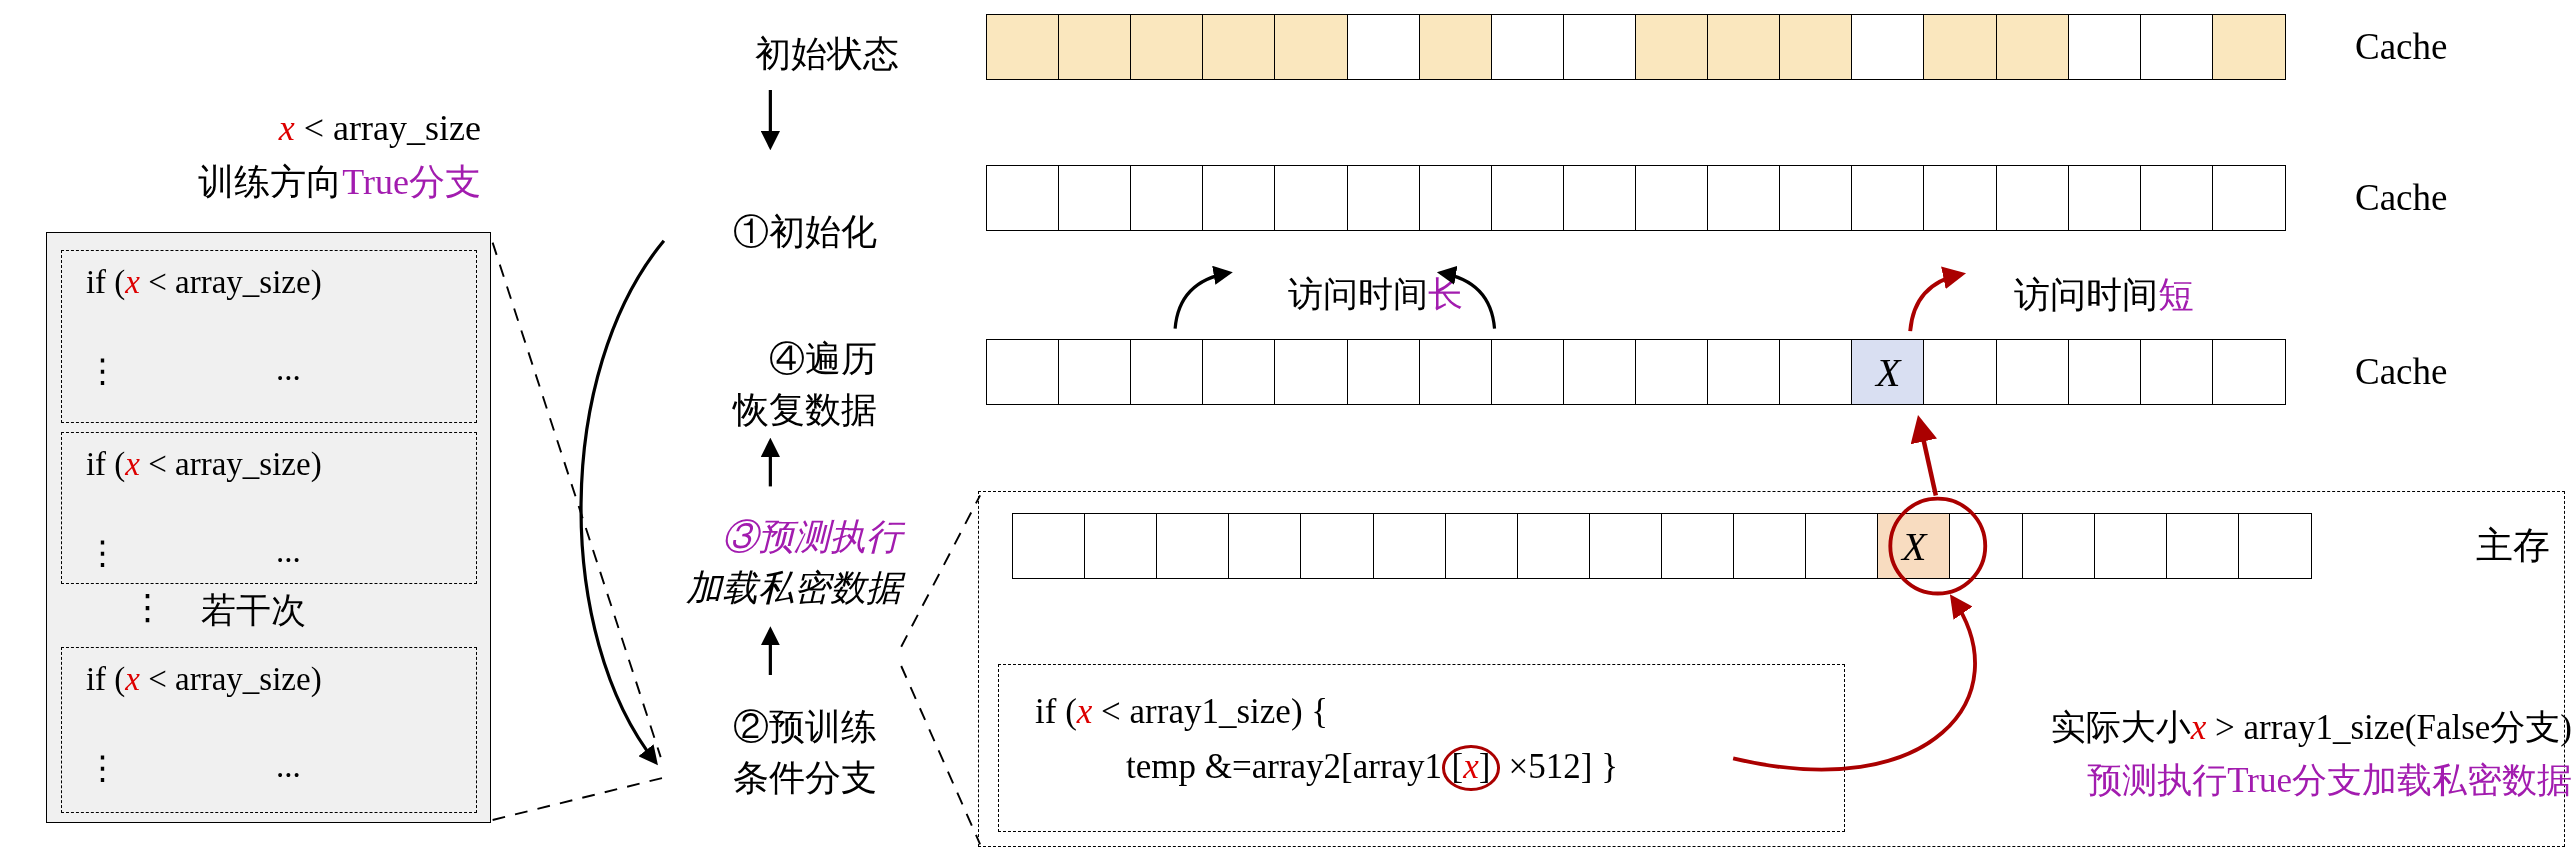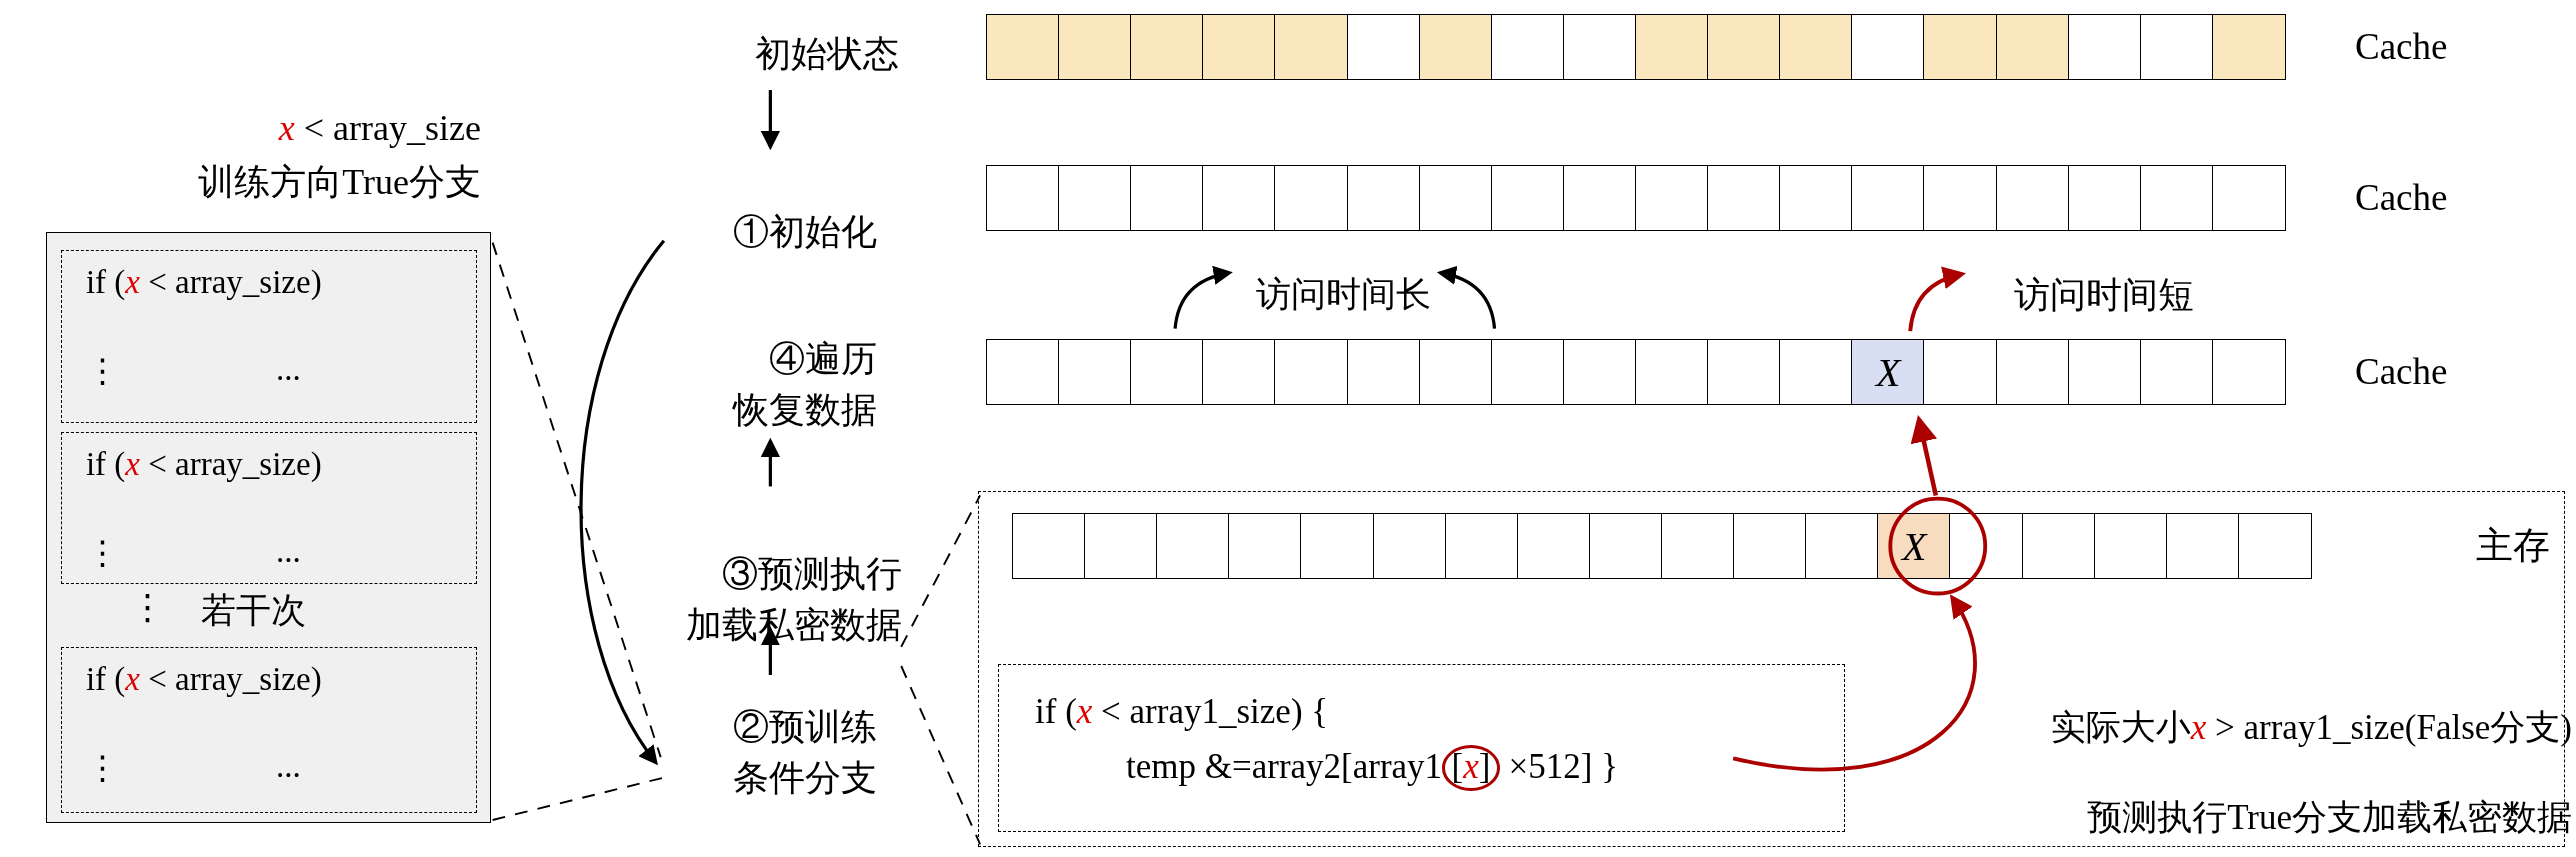--- a/index.html
+++ b/index.html
@@ -4,21 +4,21 @@
 <style>
   * { margin:0; padding:0; box-sizing:border-box; }
   html,body { background:#fff; }
   .page {
     position:relative; width:2576px; height:858px; background:#fff;
     font-family:"Liberation Serif","DejaVu Serif",serif; color:#000; overflow:hidden;
   }
   .t { position:absolute; white-space:nowrap; }
   .ctr { text-align:right; }
   .cn { font-size:36px; line-height:51px; }
-  .red { color:#000000;margin-top:37px; }
+  .red { color:#a21caf; }
   .rvar { color:#dd0000; font-style:italic; }
 
   
   .cell-row { position:absolute; display:flex; }
   .cell {
     width:74px; height:66px; border:1.9px solid #000; margin-left:-1.9px;
     background:#fff; display:flex; align-items:center; justify-content:center;
     font-style:italic; font-size:40px; font-family:"Liberation Serif",serif;
   }
   .cell:first-child { margin-left:0; }
@@ -89,21 +89,21 @@
         </div>
     </div>
   </div>
 
   <div class="t ctr cn" style="left:642px; top:29px; width:257px;">初始状态</div>
   <div class="t ctr cn" style="left:620px; top:207px; width:257px;">①初始化</div>
   <div class="t ctr cn" style="left:620px; top:334px; width:257px;">
     <div>④遍历</div>
     <div>恢复数据</div>
   </div>
-  <div class="t ctr cn" style="left:620px; top:512px; width:282px;">
+  <div class="t ctr cn" style="left:620px; top:512px; width:282px;font-style:italic;">
     <div class="red">③预测执行</div>
     <div>加载私密数据</div>
   </div>
   <div class="t ctr cn" style="left:620px; top:702px; width:257px;">
     <div>②预训练</div>
     <div>条件分支</div>
   </div>
 
   <div class="cell-row" style="left:986px; top:13.5px;">
       <div class="cell yellow"></div>
@@ -184,21 +184,21 @@
       <div class="cell"></div>
       <div class="cell"></div>
       <div class="cell"></div>
     </div>
 
   <div class="row-label" style="left:2355px; top:13.5px;">Cache</div>
   <div class="row-label" style="left:2355px; top:165px;">Cache</div>
   <div class="row-label" style="left:2355px; top:339px;">Cache</div>
   <div class="row-label cn" style="left:2476px; top:513px; line-height:66px;">主存</div>
 
-  <div class="t ctr" style="left:1174px; top:271px; width:257px; font-size:35px;">
+  <div class="t ctr" style="left:1206px; top:271px; width:257px; font-size:35px;">
     <span>访问时间</span><span class="red">长</span>
   </div>
   <div class="t ctr" style="left:1937px; top:271px; width:257px; font-size:36px;">
     <span>访问时间</span><span class="red">短</span>
   </div>
 
   <div class="spec-box"></div>
 
   <div class="code-box">
     <div class="code-line" style="left:36px; top:27px;">

